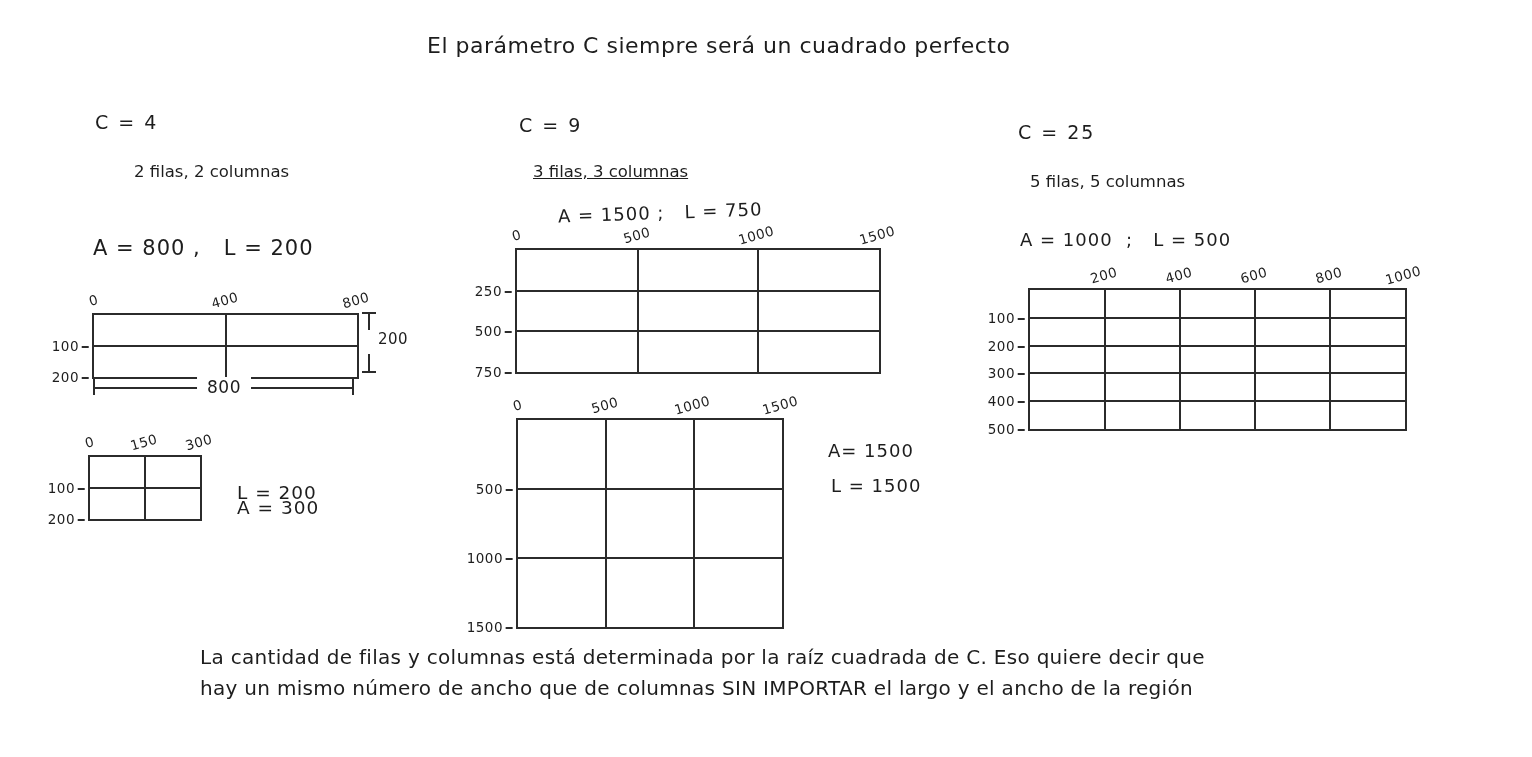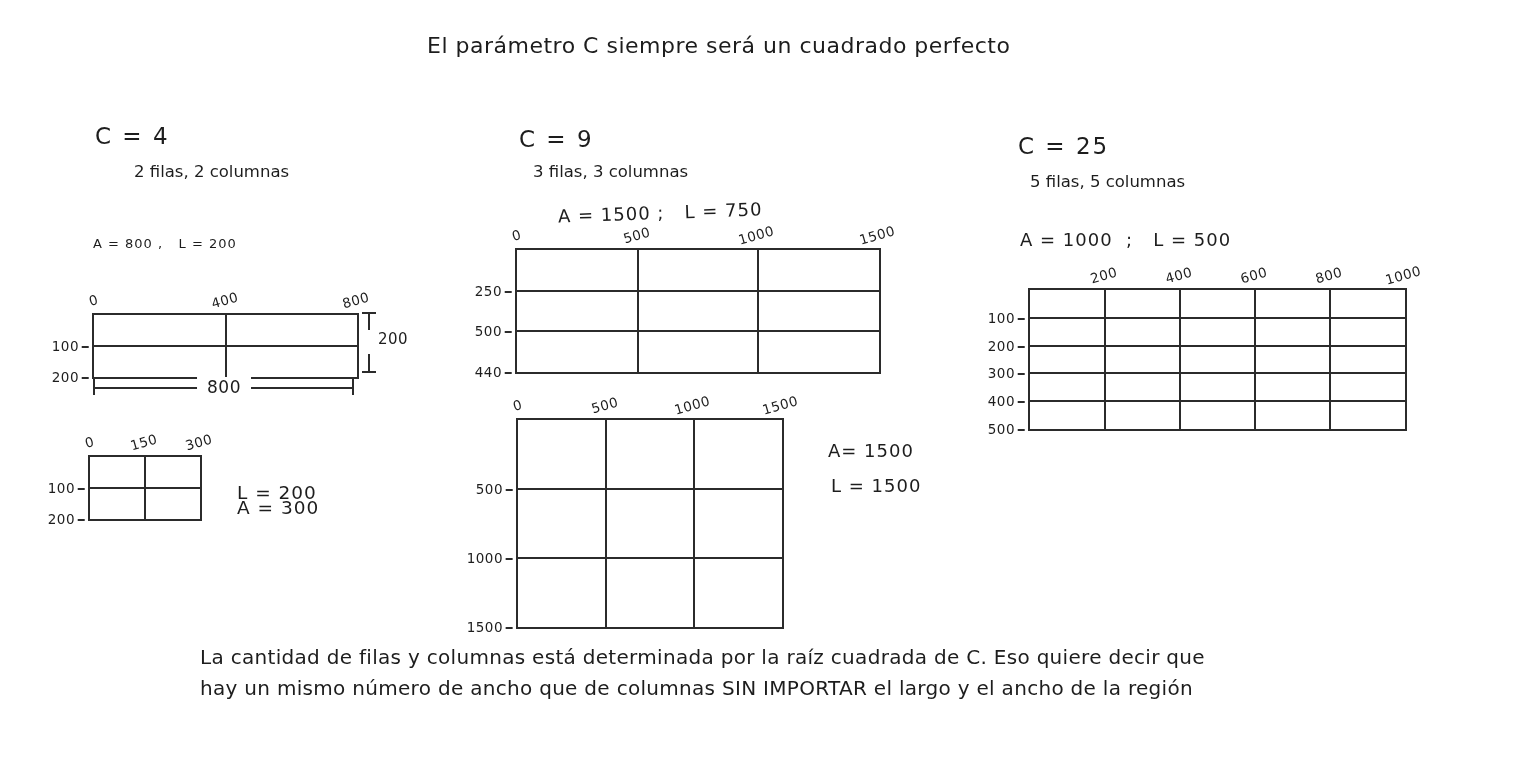--- a/index.html
+++ b/index.html
@@ -2,23 +2,23 @@
 <html><head>
 <meta charset="utf-8">
 <style>
   html,body{margin:0;padding:0;background:#ffffff;}
   .canvas{
     position:relative;width:1492px;height:757px;background:#ffffff;
     font-family:"DejaVu Sans",sans-serif;color:#1d1d1d;overflow:hidden;
   }
   .hw{position:absolute;white-space:pre;}
   .title{font-size:22px;letter-spacing:0.5px;}
-  .c-label{font-size:23px;letter-spacing:2px;margin-top:12px;}
+  .c-label{font-size:19px;letter-spacing:2px;}
   .subtitle{font-size:16.5px;}
-  .params{font-size:13px;letter-spacing:1px;}
+  .params{font-size:21px;letter-spacing:1px;}
   .params.tilt{transform:rotate(-2deg);}
   .side-label{font-size:18.5px;letter-spacing:1px;}
   .note-line{font-size:20px;letter-spacing:0.3px;}
   .grid{position:absolute;border:2px solid #2b2b2b;}
   .gl{position:absolute;background:#2b2b2b;}
   .gl.v{top:0;height:100%;width:2px;}
   .gl.h{left:0;width:100%;height:2px;}
   .xtick{
     position:absolute;top:-7px;font-size:13.5px;letter-spacing:0.5px;
     transform:translate(-55%,-100%) rotate(-16deg);white-space:pre;
@@ -80,35 +80,35 @@
         <span class="xtick" style="left: 100%;">300</span>
         <span class="ytick" style="top: 50%;">100</span>
         <span class="ytick" style="top: 100%;">200</span>
       </div>
     <div class="hw side-label" style="left:237px;top:450px;margin-top:47px;">A = 300</div>
     <div class="hw side-label" style="left:237px;top:482px;text-align:right;">L = 200</div>
   </div>
 
   <div>
     <div class="hw c-label" style="left:519px;top:114px;">C = 9</div>
-    <div class="hw subtitle" style="left:533px;top:162px;">3 filas, 3 columnas</div>
+    <div class="hw subtitle" style="left:533px;top:162px;text-decoration:underline;">3 filas, 3 columnas</div>
     <div class="hw params tilt" style="left:558px;top:202px;font-size:18px;">A = 1500 ;   L = 750</div>
 
     <div class="grid" style="left:515px;top:248px;width:362px;height:122px;">
         <div class="gl v" style="left: calc(33.3333% - 1px);"></div>
         <div class="gl v" style="left: calc(66.6667% - 1px);"></div>
         <div class="gl h" style="top: calc(33.3333% - 1px);"></div>
         <div class="gl h" style="top: calc(66.6667% - 1px);"></div>
         <span class="xtick" style="left: 0%;">0</span>
         <span class="xtick" style="left: 33.3333%;">500</span>
         <span class="xtick" style="left: 66.6667%;">1000</span>
         <span class="xtick" style="left: 100%;">1500</span>
         <span class="ytick" style="top: 33.3333%;">250</span>
         <span class="ytick" style="top: 66.6667%;">500</span>
-        <span class="ytick" style="top: 100%;">440</span>
+        <span class="ytick" style="top: 100%;">750</span>
       </div>
 
     <div class="grid" style="left:516px;top:418px;width:264px;height:207px;">
         <div class="gl v" style="left: calc(33.3333% - 1px);"></div>
         <div class="gl v" style="left: calc(66.6667% - 1px);"></div>
         <div class="gl h" style="top: calc(33.3333% - 1px);"></div>
         <div class="gl h" style="top: calc(66.6667% - 1px);"></div>
         <span class="xtick" style="left: 0%;">0</span>
         <span class="xtick" style="left: 33.3333%;">500</span>
         <span class="xtick" style="left: 66.6667%;">1000</span>

